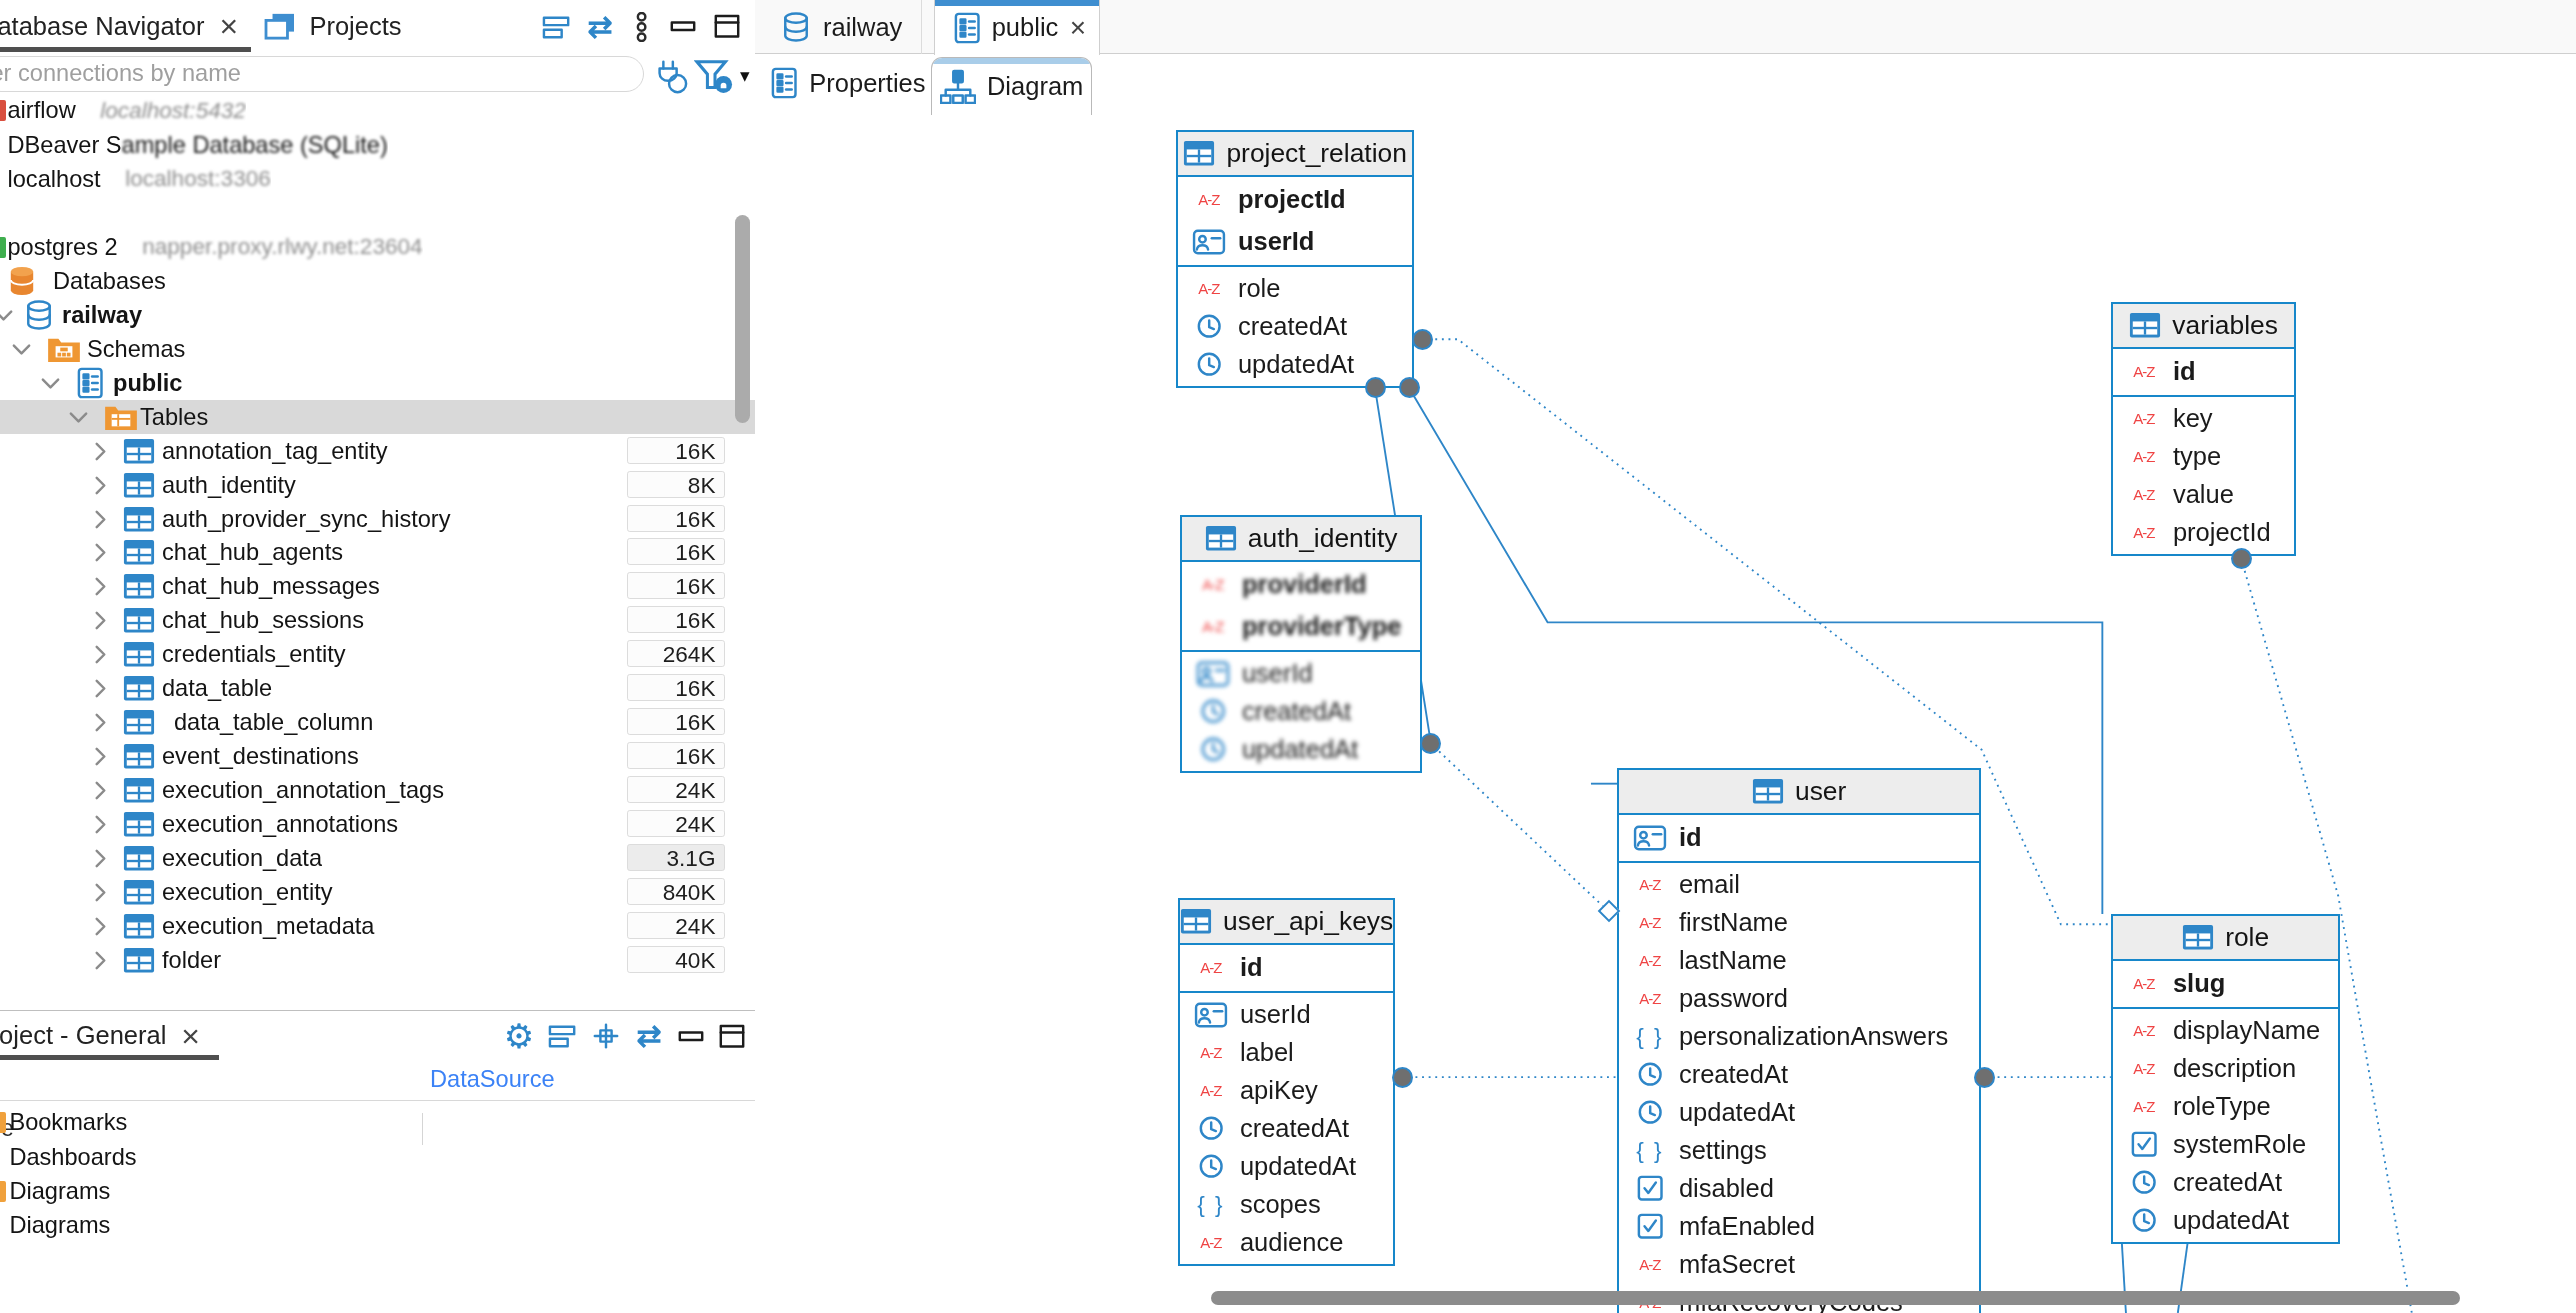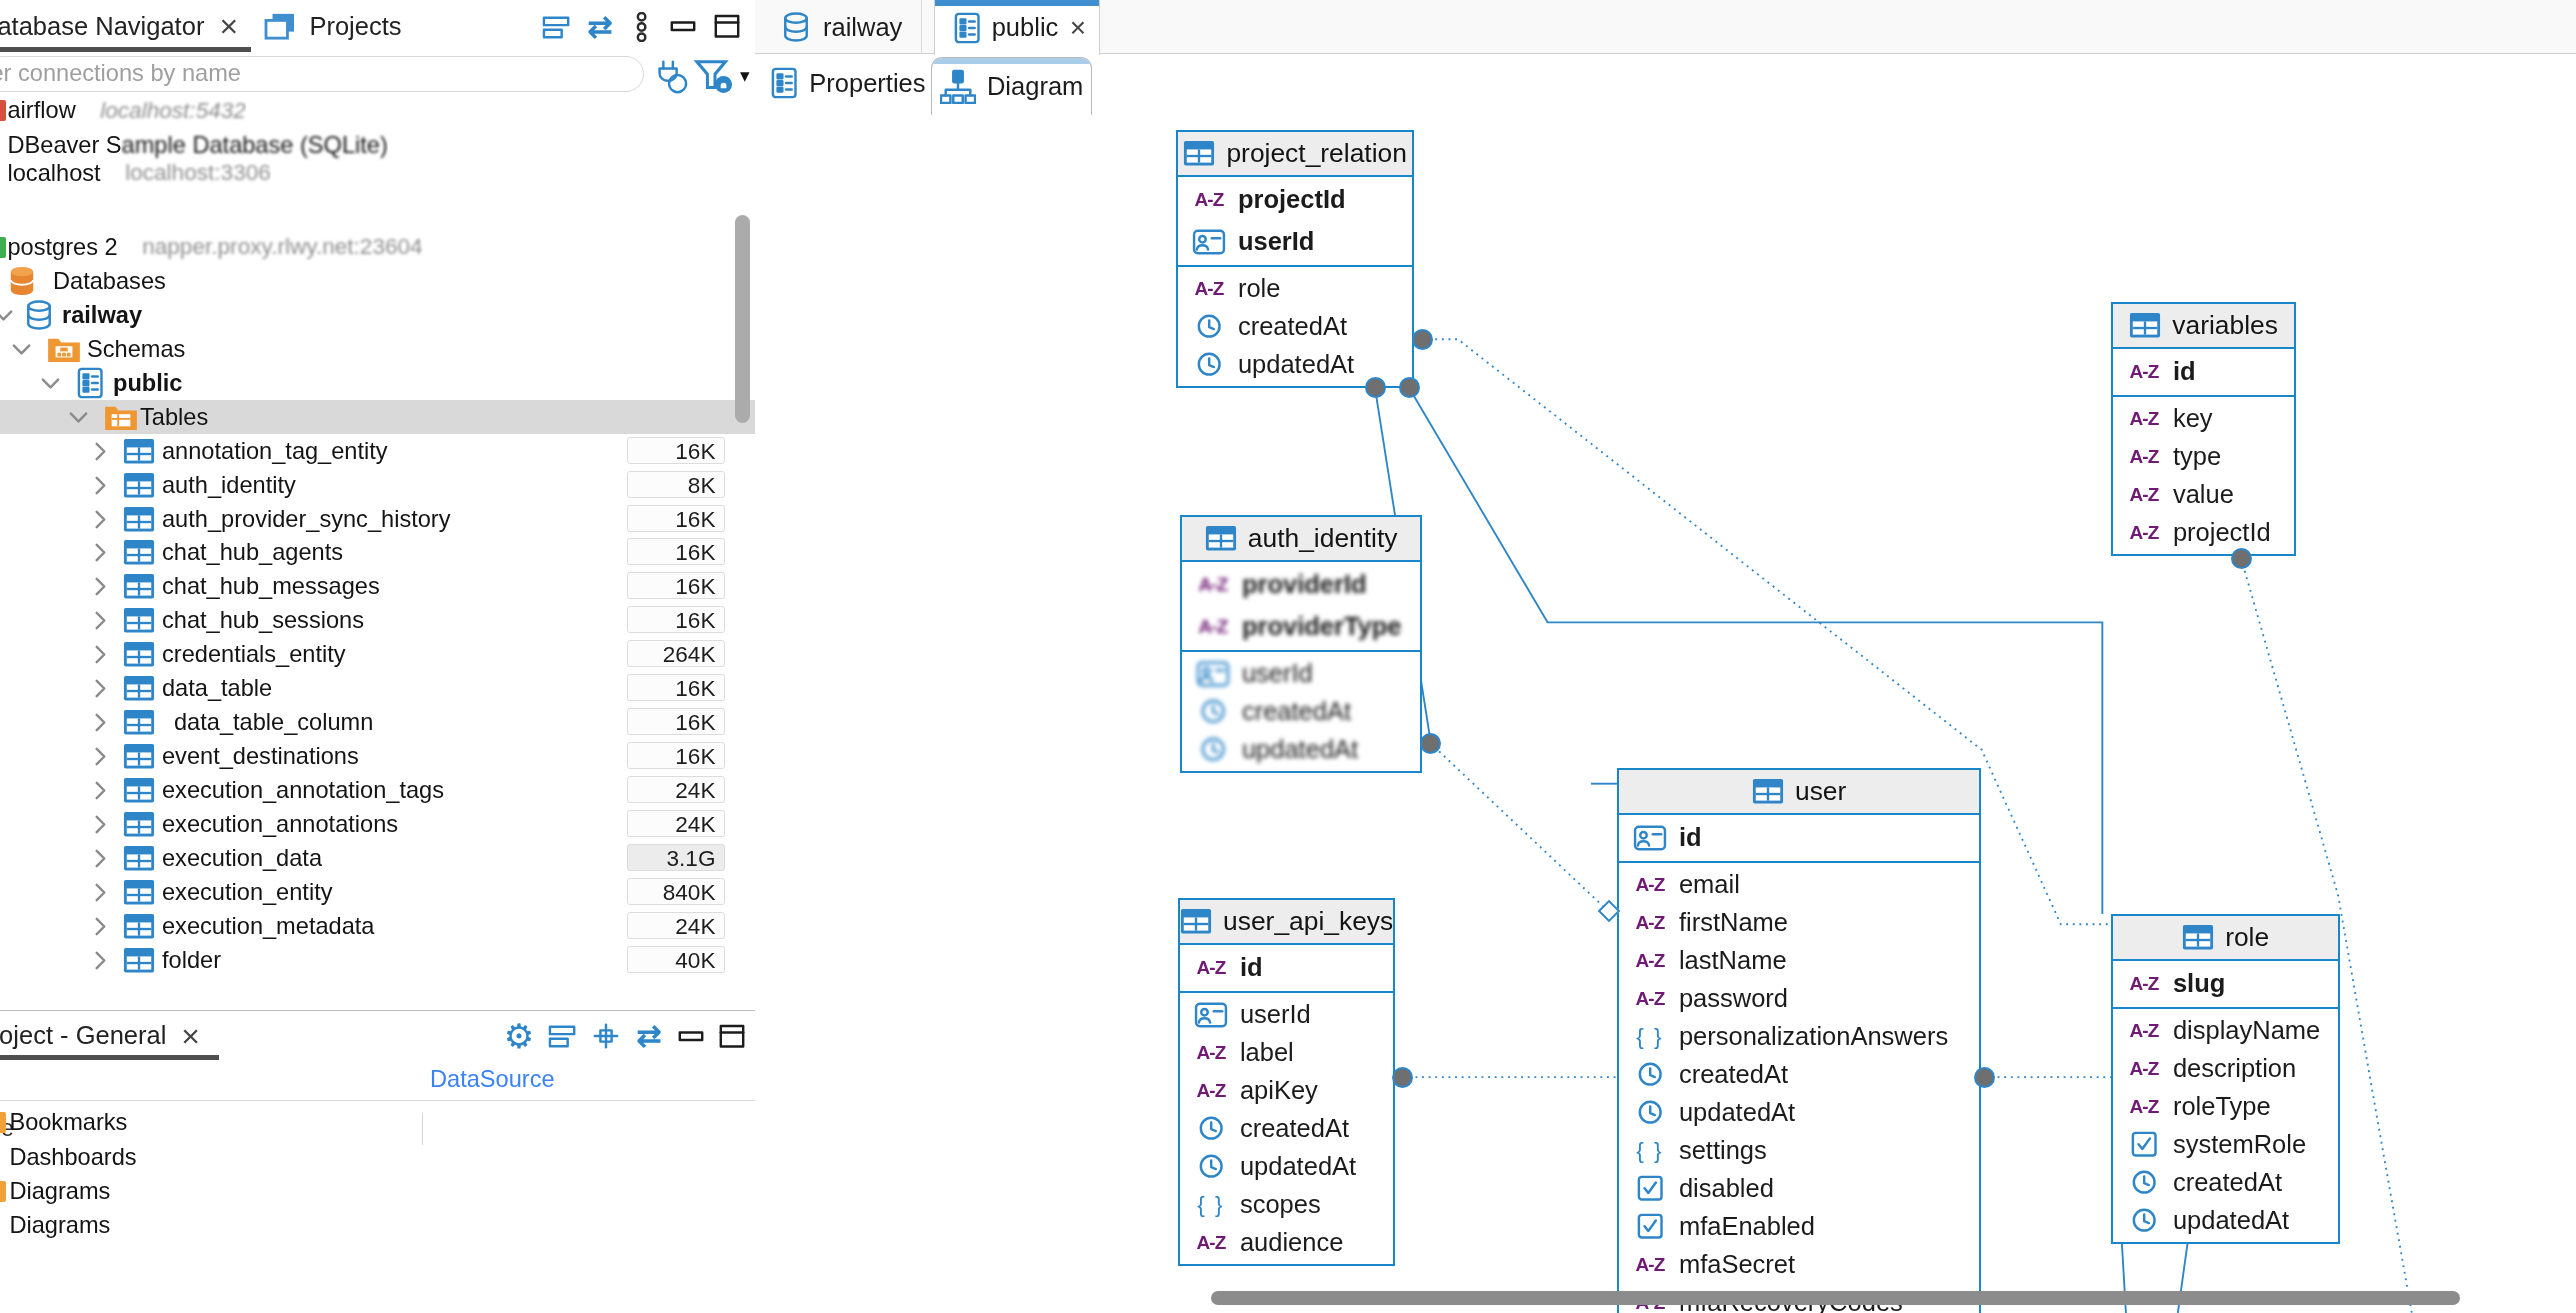--- a/index.html
+++ b/index.html
@@ -59,21 +59,21 @@
   #subtab-diagram-stripe{position:absolute;left:0;top:0;width:100%;height:6.6px;background:#a9cde9;}
   #canvas{left:0;top:110px;width:1821px;height:1203px;background:#fff;overflow:hidden;}
   #wires{position:absolute;left:0;top:0;z-index:1;}
   .entity{position:absolute;background:#fff;border:2.8px solid #1787ca;box-sizing:border-box;z-index:2;}
   .ent-header{height:43px;background:#ededed;border-bottom:2.8px solid #1787ca;display:flex;align-items:center;justify-content:center;gap:11.3px;font-size:26.4px;color:#141414;}
   .ent-keys{border-bottom:2.8px solid #1787ca;padding:1.9px 0;}
   .ent-fields{padding:2.8px 0;}
   .ent-row{display:flex;align-items:center;padding-left:9.4px;gap:7.5px;font-size:25.5px;white-space:nowrap;}
   .ent-row.key{font-weight:700;}
   .fld-icon{width:43px;flex:0 0 43px;display:flex;justify-content:center;align-items:center;}
-  .az{color:#701a75;font-weight:700;font-size:19px;letter-spacing:-0.9px;}
+  .az{color:#ef4444;font-weight:400;font-size:15px;letter-spacing:-0.9px;}
   .brace{color:#2e86c8;font-size:22.6px;font-weight:400;letter-spacing:1.9px;}
   .dot{position:absolute;width:21px;height:21px;border-radius:50%;background:#6f6f6f;border:2.8px solid #2e86c8;box-sizing:border-box;z-index:3;}
   .diamond{position:absolute;width:16px;height:16px;background:#fff;border:2.8px solid #2e86c8;transform:rotate(45deg);box-sizing:border-box;z-index:3;}
   #hscroll{position:absolute;left:456px;top:1181px;width:1249px;height:14px;background:#8c8c8c;border-radius:7.5px;z-index:5;}
   .gearg{color:#2e86c8;font-size:34px;line-height:1;}
   .syncg{color:#2e86c8;font-size:30px;line-height:1;font-weight:700;}
   .caret{color:#111;font-size:19px;}
   .tbicon{position:absolute;display:flex;align-items:center;justify-content:center;width:42px;height:42px;}
 </style>
 </head>
@@ -153,21 +153,21 @@
             <span class="tlabel">airflow</span>
             <span class="thost blur-sm italic">localhost:5432</span>
           </span>
         </div>
         <div class="trow" style="top: 36px;">
           <span class="tlabelwrap" style="left:7.5px">
             <span class="tlabel">DBeaver S</span>
             <span class="tlabel blur-sm">ample Database (SQLite)</span>
           </span>
         </div>
-        <div class="trow" style="top: 64px;">
+        <div class="trow" style="top: 70px;">
           <span class="tlabelwrap" style="left:7.5px">
             <span class="tlabel">localhost</span>
             <span class="thost blur-sm">localhost:3306</span>
           </span>
         </div>
         <div class="trow" style="top: 138px;">
           <span class="sliver" style="background:#3fae4e"></span>
           <span class="tlabelwrap" style="left:7.5px">
             <span class="tlabel">postgres 2</span>
             <span class="thost blur-sm">napper.proxy.rlwy.net:23604</span>

